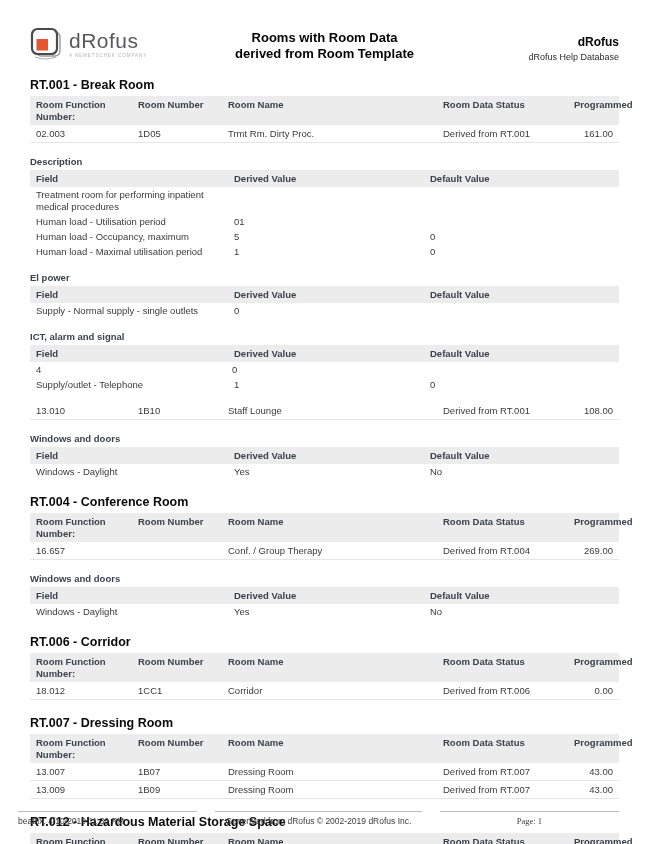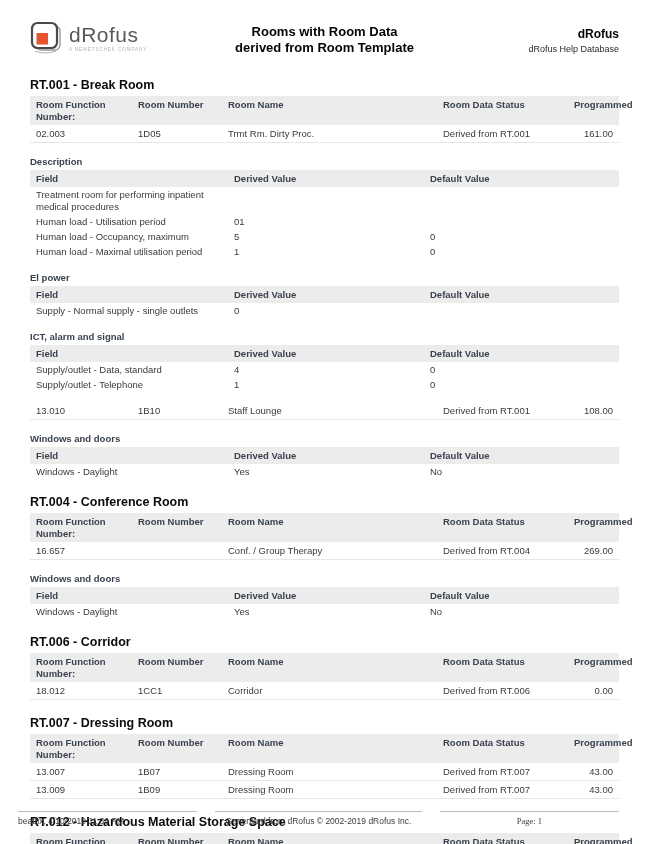--- a/index.html
+++ b/index.html
@@ -9,21 +9,21 @@
     width:649px; height:844px;
     background:#ffffff;
     font-family:"Liberation Sans","DejaVu Sans",sans-serif;
     color:#3a3a3a;
     overflow:hidden;
     margin:0 auto;
   }
   .content { padding:10px 30px 0 30px; }
 
   
-  .hdr { display:flex; align-items:center; height:52px; }
+  .hdr { display:flex; align-items:flex-end; height:52px; }
   .hdr-left { width:170px; display:flex; align-items:center; padding-top:4px; }
   .logo-mark { flex-shrink:0; margin-right:6px; }
   .logo-text-wrap { display:flex; flex-direction:column; }
   .logo-brand { font-size:21px; color:#58595b; letter-spacing:0.5px; line-height:22px; }
   .logo-tagline { font-size:4.6px; color:#b4b4b4; letter-spacing:0.9px; margin-top:1px; }
   .hdr-center { flex:1; text-align:center; padding-top:8px; }
   .hdr-title { font-size:13px; font-weight:700; color:#050505; line-height:16px; }
   .hdr-right { width:170px; text-align:right; padding-top:8px; }
   .hdr-project { font-size:12px; font-weight:700; color:#050505; line-height:15px; }
   .hdr-db { font-size:9px; color:#2b2b2b; margin-top:2px; }
@@ -149,21 +149,20 @@
       </div>
 
       <div class="group">
         <div class="group-label">ICT, alarm and signal</div>
         <div class="trow hbar">
           <span class="fc1">Field</span>
           <span class="fc2">Derived Value</span>
           <span class="fc3">Default Value</span>
         </div>
         <div class="trow frow">
-          <span class="fc1">Supply/outlet - Data, standard</span>
           <span class="fc2">4</span>
           <span class="fc3">0</span>
         </div>
         <div class="trow frow">
           <span class="fc1">Supply/outlet - Telephone</span>
           <span class="fc2">1</span>
           <span class="fc3">0</span>
         </div>
       </div>
 

